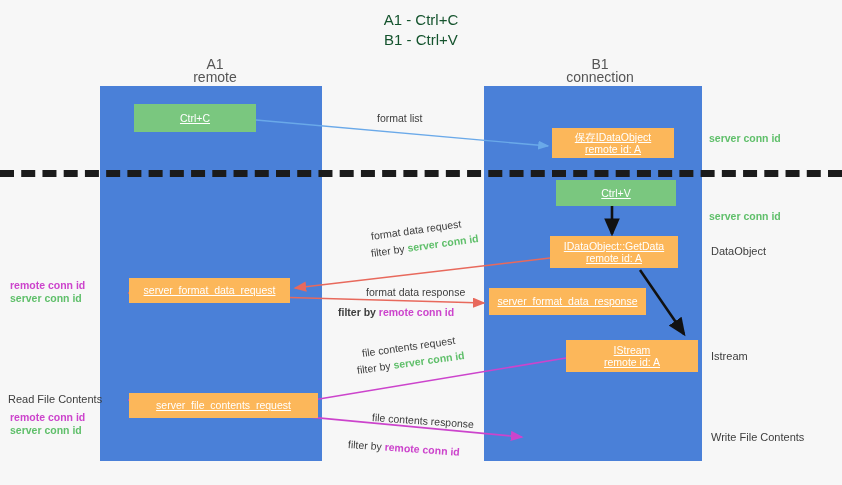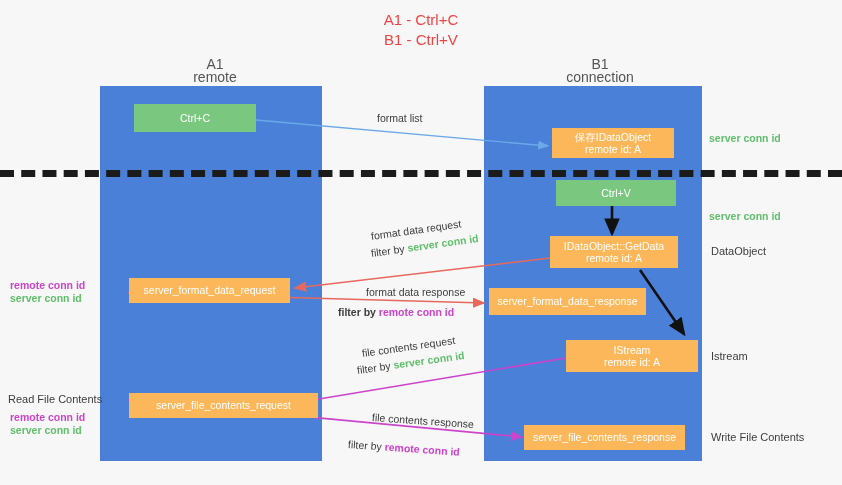--- a/index.html
+++ b/index.html
@@ -8,38 +8,39 @@
     background:#f7f7f7;
     font-family:"Liberation Sans","DejaVu Sans",sans-serif;
     overflow:hidden;position:relative;
   }
   #stage{position:absolute;inset:0;width:842px;height:485px;}
   .abs{position:absolute;}
 
   
   .title{
     left:0;top:10px;width:842px;text-align:center;
-    font-size:15px;color:#ef4444;line-height:20px;
+    font-size:15px;color:#14532d;line-height:20px;
   }
 
   
   .colhead{
     text-align:center;font-size:14px;color:#555;line-height:13px;
   }
 
   
   .lane{background:#4a80d8;}
 
   
   .box{
     box-sizing:border-box;
     display:flex;flex-direction:column;
     align-items:center;justify-content:center;
     color:#ffffff;font-size:10.5px;line-height:12.5px;
     text-align:center;
+    text-decoration:underline;
   }
   .box.green{background:#7ac77f;}
   .box.orange{background:#fcb košer;}
   .box.orange{background:#fcb75a;}
 
   
   .note{font-size:10.5px;line-height:13px;color:#444;}
   .note .g{color:#5fbf6a;font-weight:bold;}
   .note .m{color:#cc44cc;font-weight:bold;}
   .note.plain{color:#3d3d3d;font-size:11px;}
@@ -140,23 +141,20 @@
   </div>
 
   <div class="abs box orange" style="left:489px;top:288px;width:157px;height:27px;">
     <span>server_format_data_response</span>
   </div>
 
   <div class="abs box orange" style="left:129px;top:393px;width:189px;height:25px;">
     <span>server_file_contents_request</span>
   </div>
 
-  <div class="abs box orange" style="left:524px;top:425px;width:161px;height:25px;">
-    <span>server_file_contents_response</span>
-  </div>
 
   <div class="abs dashed"></div>
 
   <div class="abs midlabel" style="left:377px;top:111px;">
     <span>format list</span>
   </div>
 
   <div class="abs midlabel rot-up" style="left:371px;top:229px;">
     <span>format data request</span>
   </div>

